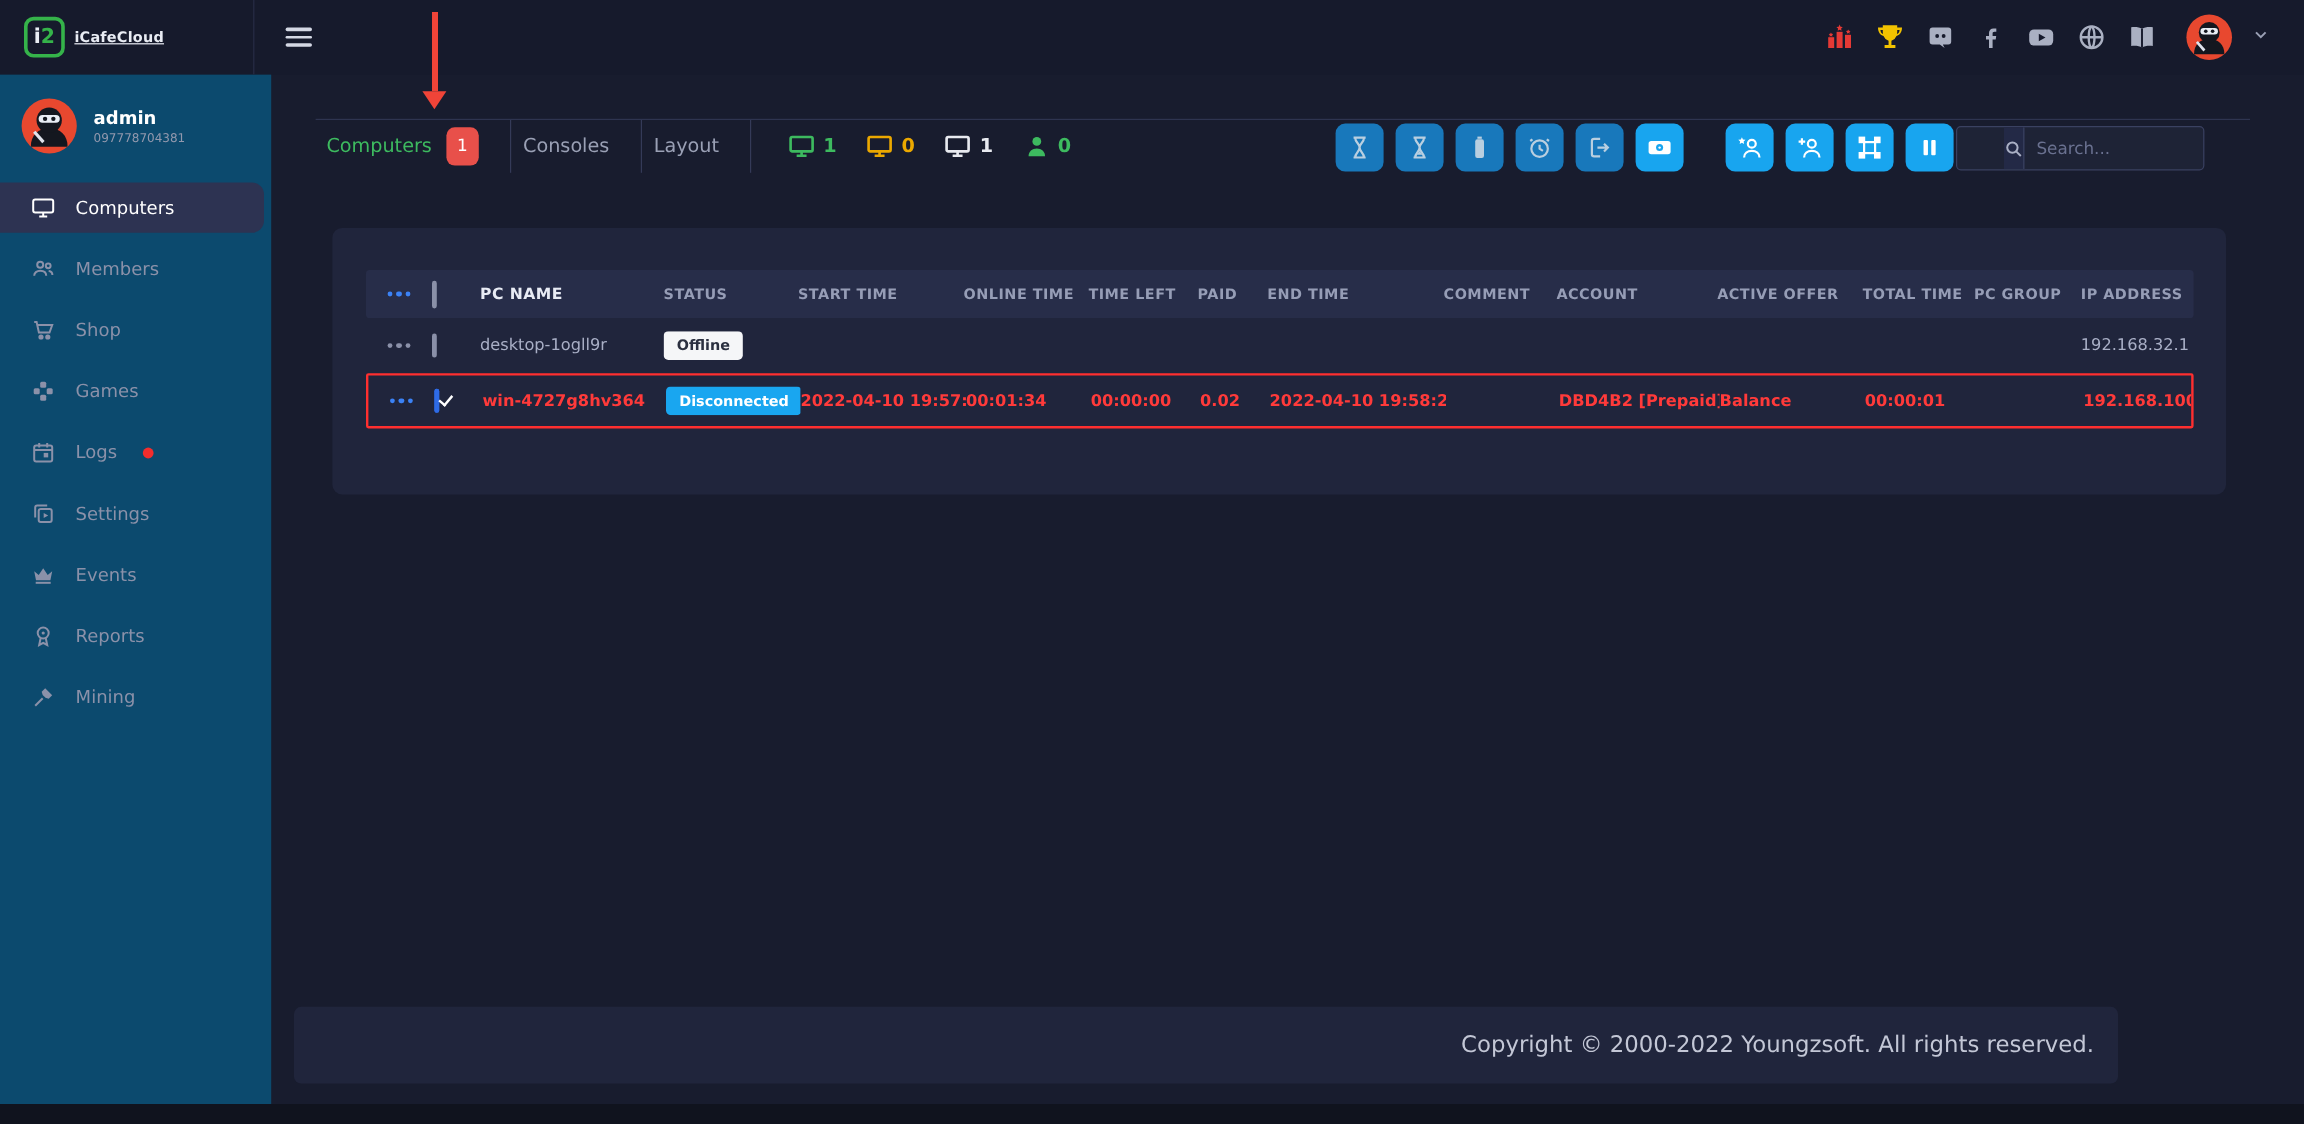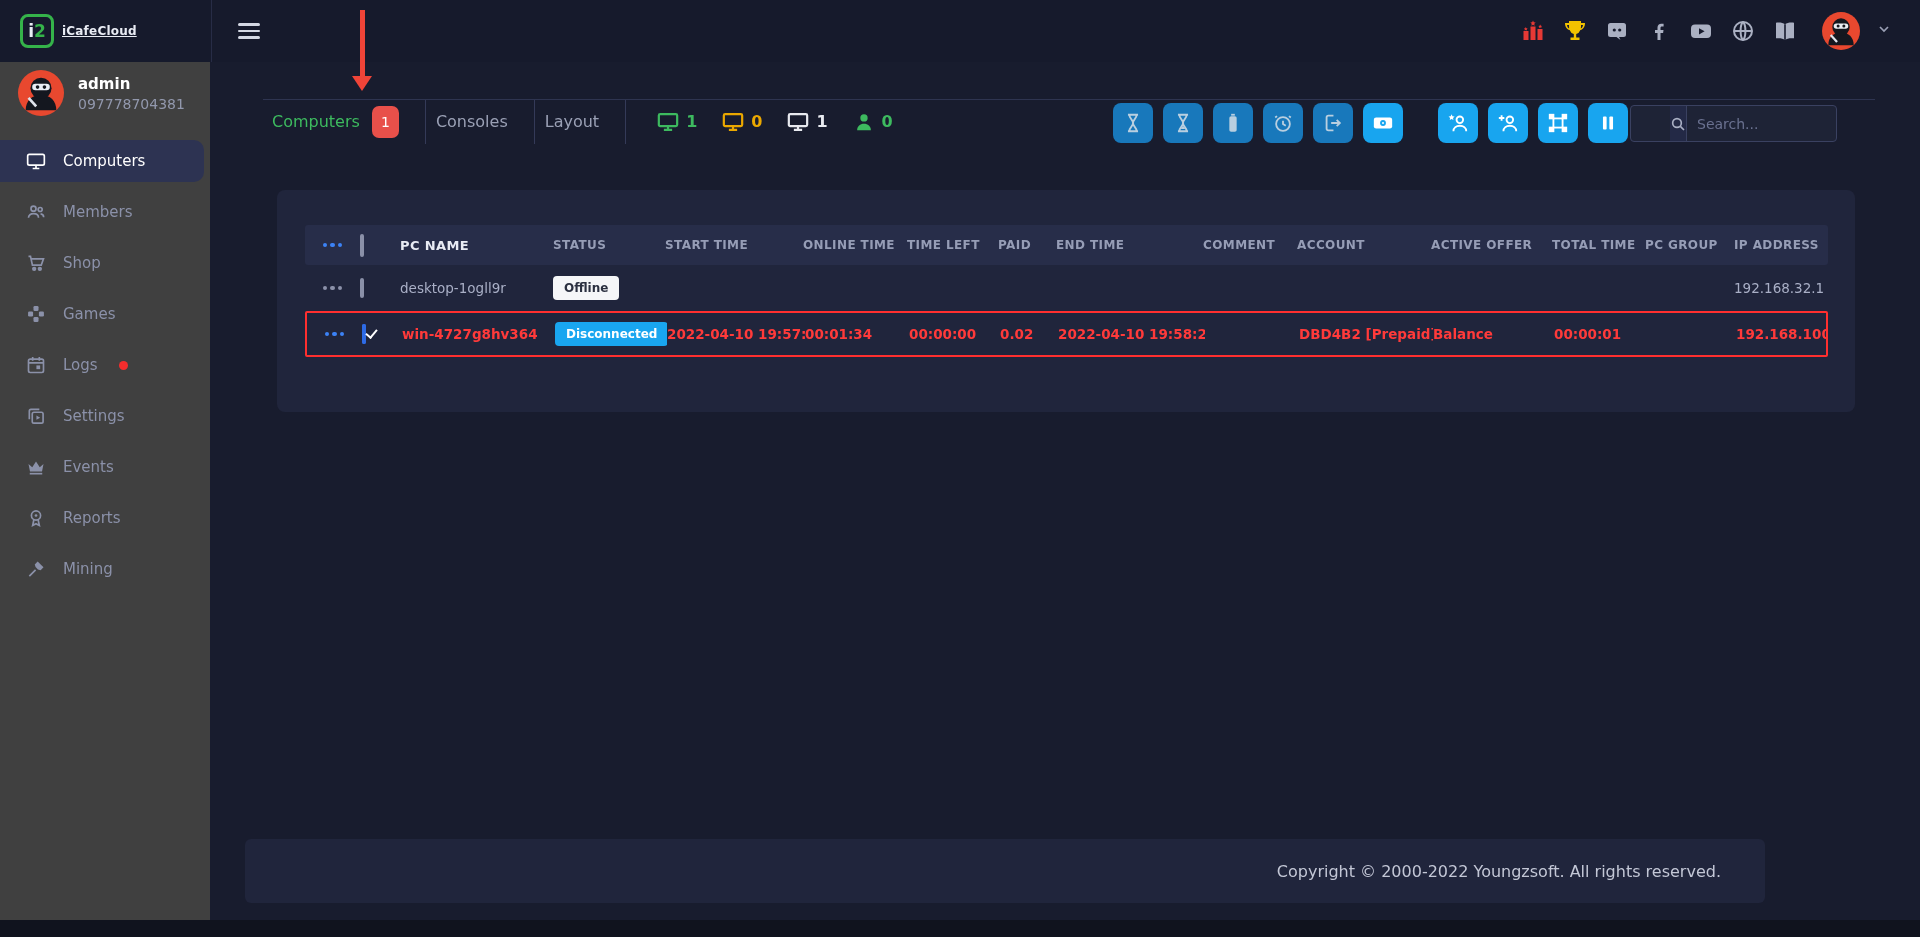--- a/index.html
+++ b/index.html
@@ -15,25 +15,25 @@
   .hamburger { margin-left:26px; display:flex; flex-direction:column; gap:4px; cursor:pointer; }
   .hamburger span { width:22px; height:2.5px; background:#d4d8e4; border-radius:2px; }
   .topbar-right { margin-left:auto; display:flex; align-items:center; gap:16px; padding-right:28px; }
   .soc { width:26px; height:26px; display:flex; align-items:center; justify-content:center; color:#aab0c2; cursor:pointer; }
   .soc svg { width:24px; height:24px; }
   .soc.red { color:#e53935; } .soc.yellow { color:#f2c200; }
   .avatar-sm { width:38px; height:38px; border-radius:50%; background:#e8482f; overflow:hidden; margin-left:8px; cursor:pointer; }
   .chev { color:#9aa0b5; cursor:pointer; }
 
   
-  .sidebar { position:absolute; top:50px; left:0; width:210px; bottom:17px; background:#404040; }
+  .sidebar { position:absolute; top:62px; left:0; width:226px; bottom:17px; background:#0c4a6e; }
   .profile { display:flex; align-items:center; gap:14px; padding:20px 0 10px 18px; }
   .avatar-lg { width:46px; height:46px; border-radius:50%; background:#e8482f; overflow:hidden; flex:none; }
   .uname { font-size:15px; font-weight:bold; color:#ffffff; }
-  .uphone { font-size:14px; color:#9298ad; margin-top:3px; }
+  .uphone { font-size:10px; color:#9298ad; margin-top:3px; }
   .menu { margin-top:14px; }
   .mitem { height:42px; display:flex; align-items:center; gap:17px; padding-left:26px; margin:0 6px 9px 0; color:#8b91a9; font-size:15px; cursor:pointer; border-radius:0 10px 10px 0; }
   .mitem .ic { width:20px; height:20px; flex:none; }
   .mitem .ic svg { width:20px; height:20px; }
   .mitem.active { background:#2d3352; color:#ffffff; }
   .dot-red { width:9px; height:9px; border-radius:50%; background:#f32d2d; margin-left:4px; }
   .bottom-strip { position:absolute; left:0; bottom:0; width:1920px; height:17px; background:#10131e; }
 
   
   .arrow { position:absolute; left:352px; top:10px; width:20px; z-index:9; }
@@ -100,21 +100,21 @@
 
   .cbx { width:18px; height:18px; border:2px solid #8a90a8; border-radius:4px; background:transparent; cursor:pointer; position:relative; }
   .cbx.checked { background:#2e6be6; border-color:#2e6be6; }
   .cbx.checked::after { content:""; position:absolute; left:4px; top:1px; width:5px; height:9px; border:solid #fff; border-width:0 2.5px 2.5px 0; transform:rotate(40deg); }
 
   .badge { display:inline-block; font-size:12px; font-weight:600; border-radius:4px; padding:5px 11px; }
   .badge.offline { background:#f5f6f8; color:#2b3040; }
   .badge.disconnected { background:#19a6f0; color:#ffffff; }
 
   
-  .footer { position:absolute; left:245px; top:839px; width:1520px; height:64px; background:#20253c; border-radius:6px; display:flex; align-items:center; justify-content:flex-end; padding-right:44px; color:#c3c7d6; font-size:16px; }
+  .footer { position:absolute; left:245px; top:839px; width:1520px; height:64px; background:#20253c; border-radius:6px; display:flex; align-items:center; justify-content:flex-end; padding-right:20px; color:#c3c7d6; font-size:19px; }
 </style>
 </head>
 <body>
 
 <div class="app">
 
   <div class="topbar">
     <div class="logo-zone">
       <div class="logo-icon">i<b>2</b></div>
       <div class="logo-text">iCafeCloud</div>

